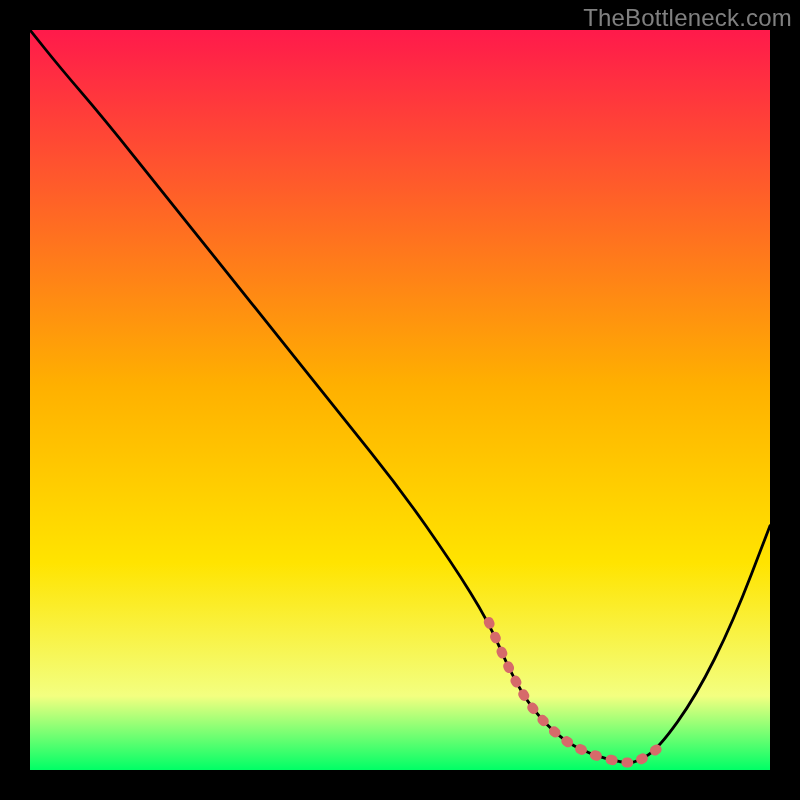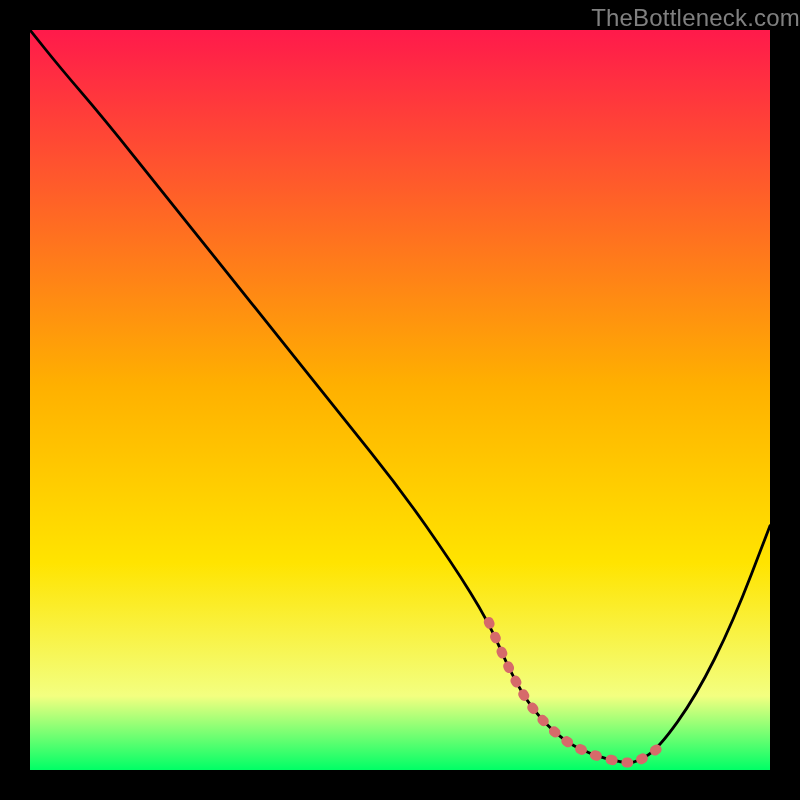--- a/index.html
+++ b/index.html
@@ -24,21 +24,21 @@
     position: absolute;
     left: 30px;
     top: 30px;
     width: 740px;
     height: 740px;
   }
 
   .watermark {
     position: absolute;
     top: 4px;
-    right: 0;
+    right: 8px;
     color: #808080;
     font-size: 24px;
     font-weight: 500;
     letter-spacing: 0.2px;
     user-select: none;
   }
 
   svg { display: block; }
 </style>
 </head>

